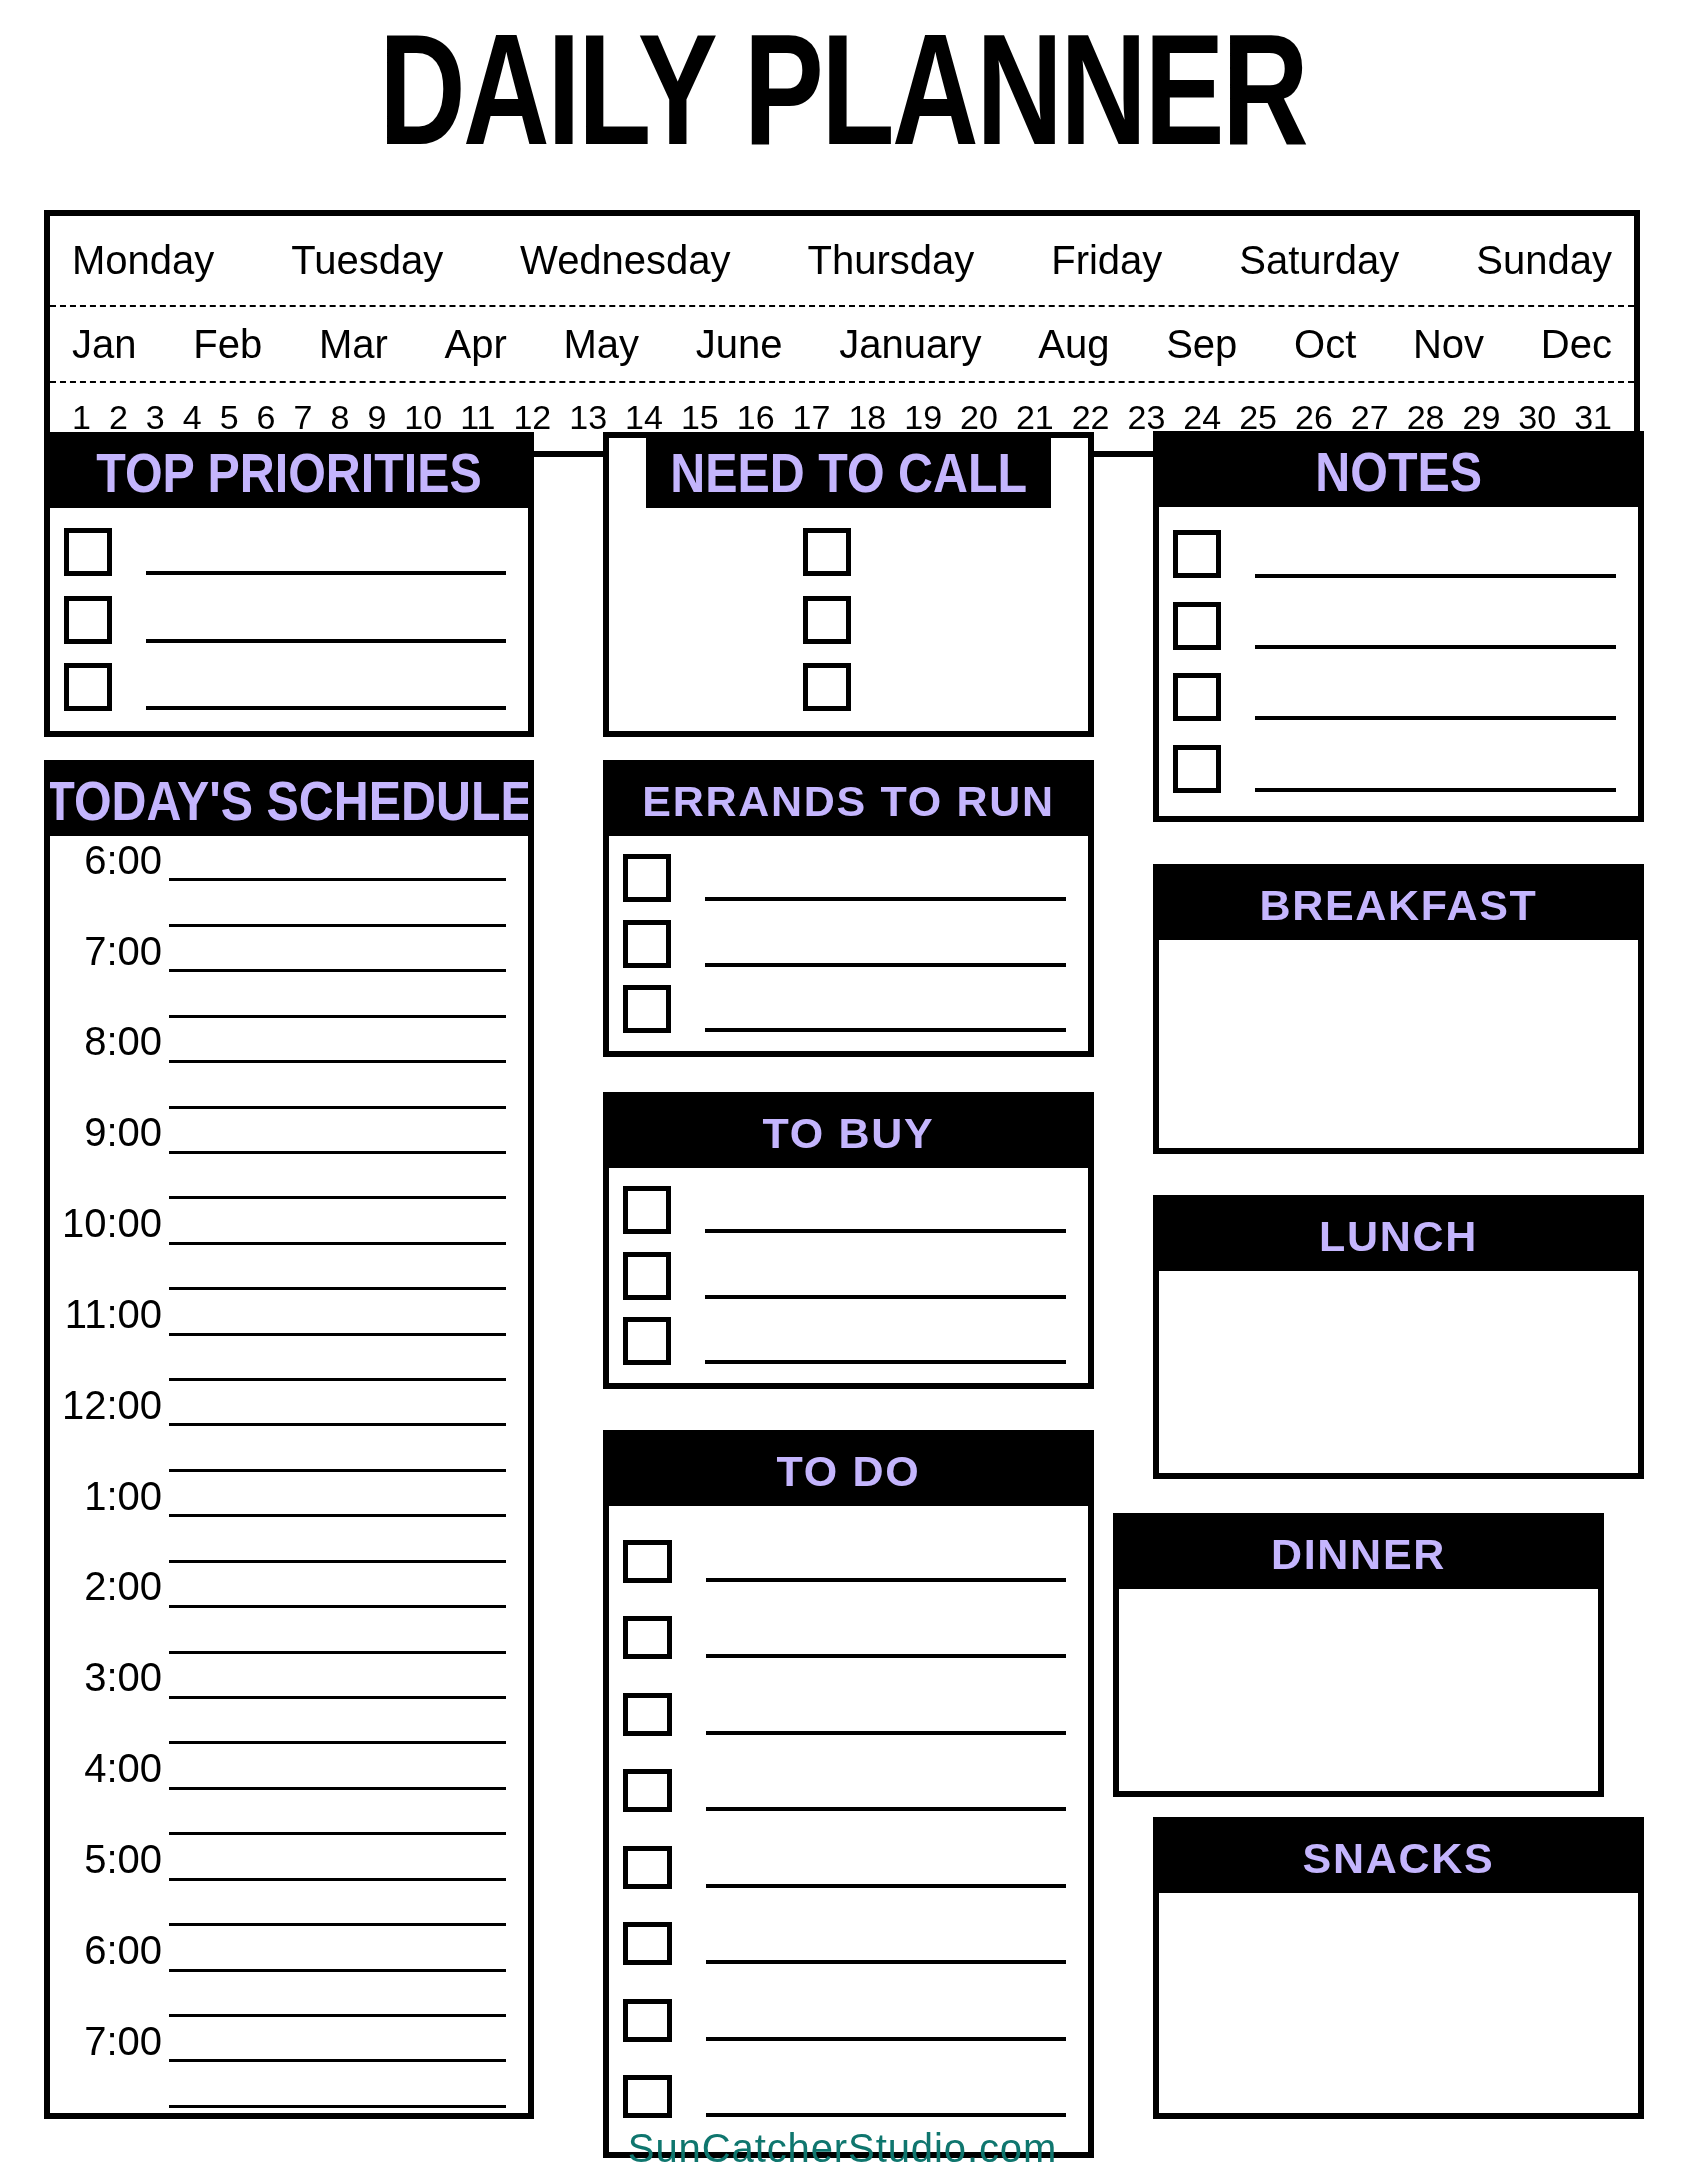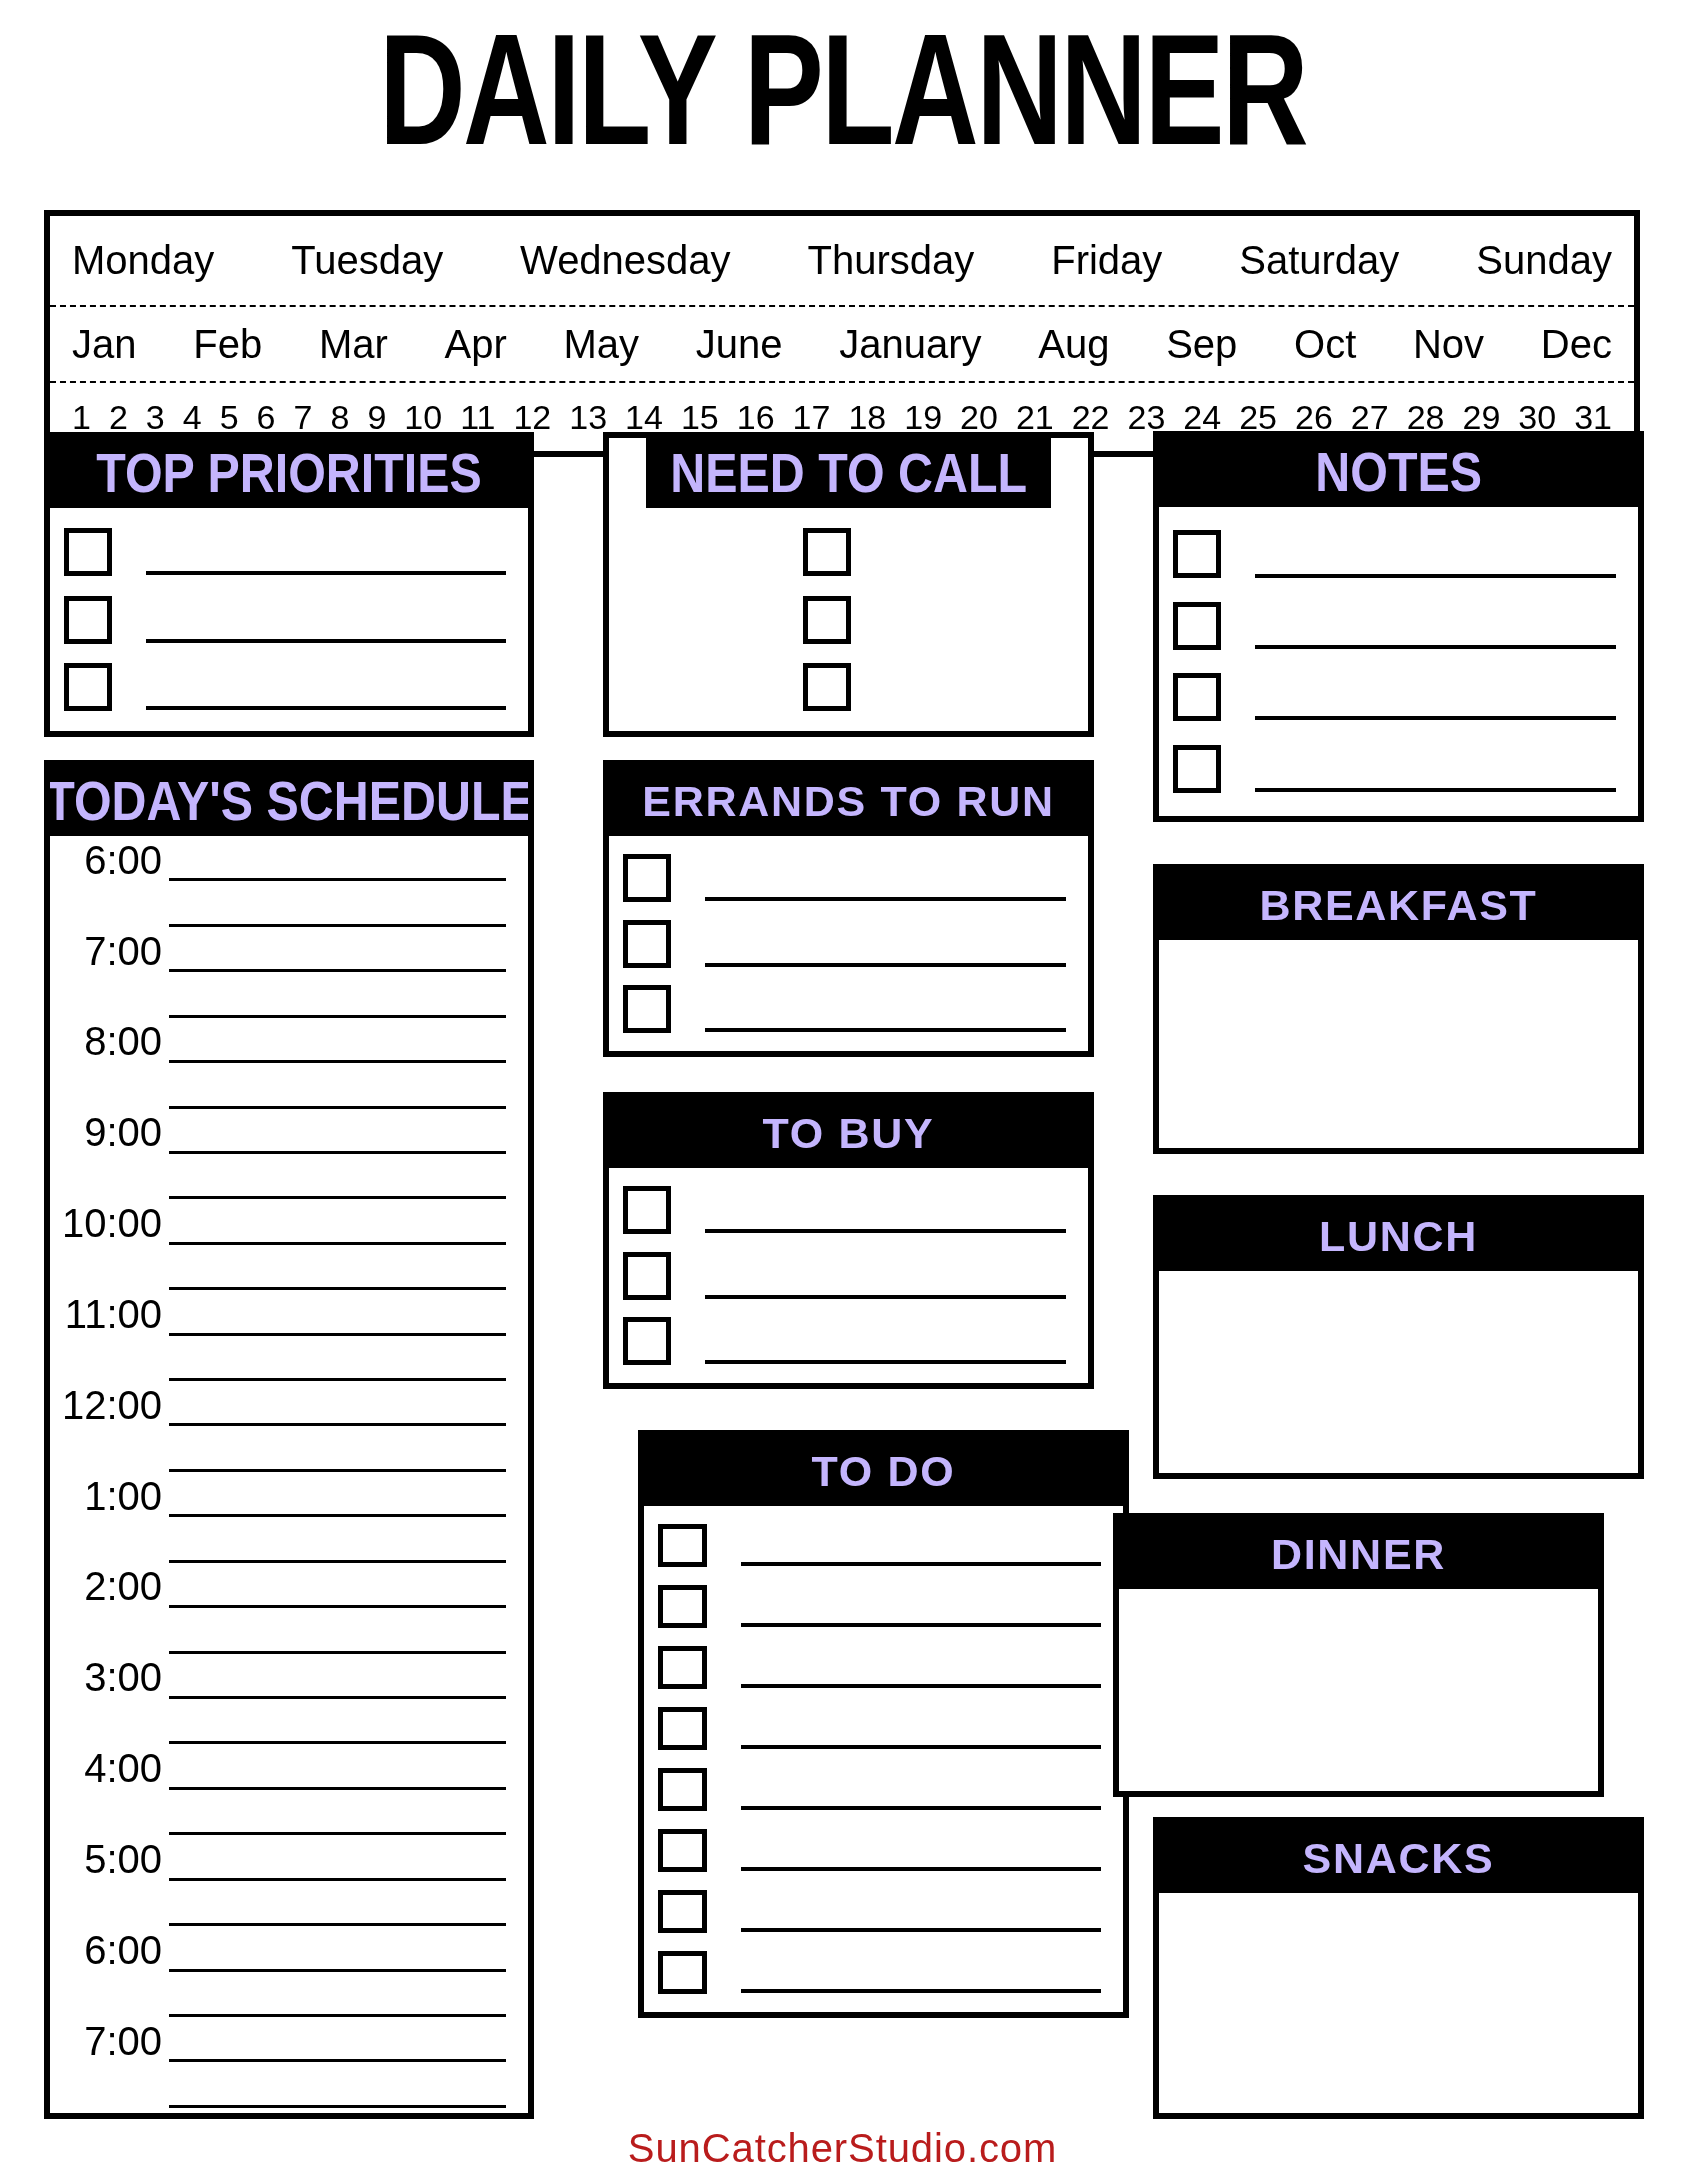--- a/index.html
+++ b/index.html
@@ -53,21 +53,21 @@
 
   
   .schedule { flex:1; display:flex; flex-direction:column; padding-bottom:5.1px; }
   .srow { flex:1; display:flex; align-items:flex-end; padding-right:22px; }
   .stime { width:112px; text-align:right; font-size:40px; line-height:1; padding-bottom:1.7px; white-space:nowrap; flex:0 0 auto; }
   .sline { flex:1; border-bottom:3.4px solid #000; margin-left:6.8px; height:0; }
 
   
   .footer {
     position:absolute; top:2126px; left:0; width:100%; text-align:center;
-    font-size:40px; color:#b91c1c; letter-spacing:0.9px;
+    font-size:40px; color:#0f766e; letter-spacing:0.9px;
   }
 </style>
 </head>
 <body>
 
 <div class="page">
 
   <h1 class="title">DAILY PLANNER</h1>
 
   <div class="calbox">
@@ -322,21 +322,21 @@
           <span class="cb"></span>
           <span class="wline"></span>
         </div>
         <div class="chk-row">
           <span class="cb"></span>
           <span class="wline"></span>
         </div>
       </div>
   </section>
 
-  <section class="box" style="left:638px; top:1430px; width:491px; height:588px;">
+  <section class="box" style="left:603px; top:1430px; width:491px; height:728px;">
     <header>
       <span class="hd wide">TO DO</span>
     </header>
     <div class="checklist">
         <div class="chk-row">
           <span class="cb short"></span>
           <span class="wline"></span>
         </div>
         <div class="chk-row">
           <span class="cb short"></span>

